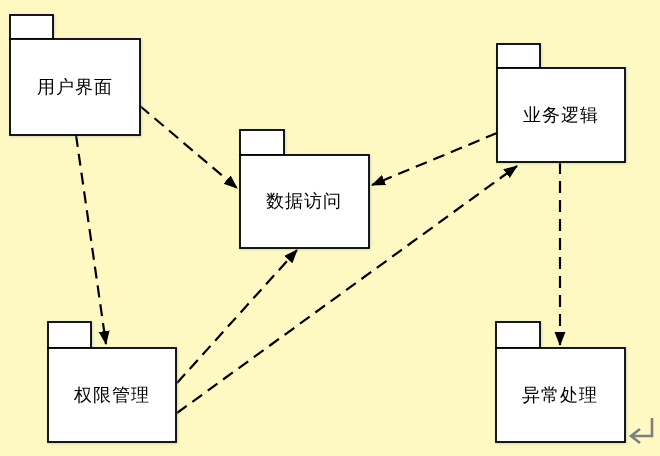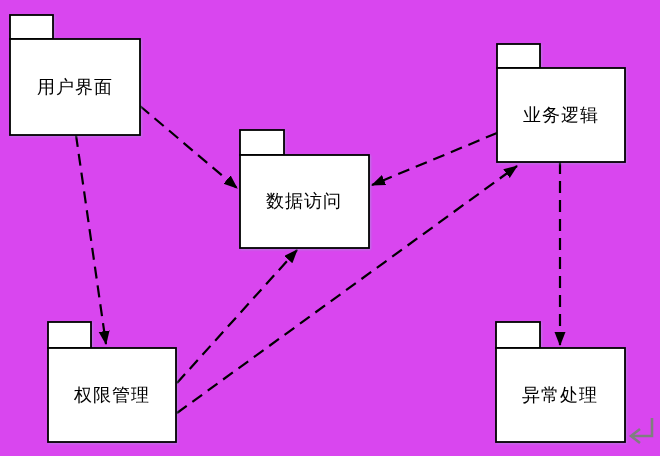--- a/index.html
+++ b/index.html
@@ -4,21 +4,21 @@
 <style>
   html, body {
     margin: 0;
     padding: 0;
     background: #ffffff;
   }
   .canvas {
     position: relative;
     width: 660px;
     height: 456px;
-    background: #d946ef;
+    background: #fef9c3;
     font-family: "Liberation Sans", sans-serif;
     overflow: hidden;
   }
   svg { display: block; }
   .pkg { filter: drop-shadow(1.5px 1.5px 1.2px rgba(150,175,210,0.45)); }
   .pkg rect {
     fill: #ffffff;
     stroke: #000000;
     stroke-width: 1.8;
   }

